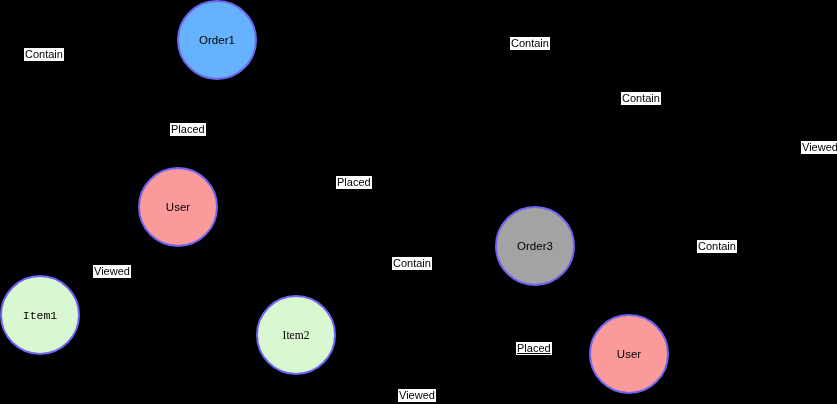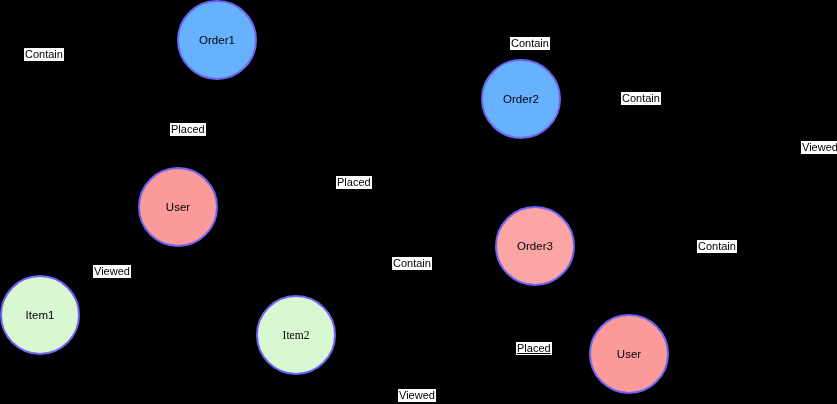--- a/index.html
+++ b/index.html
@@ -45,33 +45,30 @@
     text-decoration: underline;
   }
 </style>
 </head>
 <body>
 
 <div id="canvas" style="background: rgb(0, 0, 0);">
     <div class="node" style="background: rgb(102, 178, 255); border-color: rgb(110, 99, 242); left: 177px; top: 0px;">
       <span>Order1</span>
     </div>
-    <div class="node" style="background: rgb(102, 178, 255); border-color: rgb(110, 99, 242); left: 481px; top: 59px;">
-      <span>Order2</span>
-    </div>
-    <div class="node" style="background: #fca5a5; border-color: rgb(110, 99, 242); left: 495px; top: 206px;">
+    <div class="node" style="background: #a3a3a3; border-color: rgb(110, 99, 242); left: 495px; top: 206px;">
       <span>Order3</span>
     </div>
     <div class="node" style="background: rgb(251, 154, 154); border-color: rgb(110, 99, 242); left: 138px; top: 167px;">
       <span>User</span>
     </div>
     <div class="node" style="background: rgb(251, 154, 154); border-color: rgb(110, 99, 242); left: 589px; top: 314px;">
       <span>User</span>
     </div>
-    <div class="node" style="background: rgb(217, 247, 208); border-color: rgb(110, 99, 242); left: 0px; top: 275px;">
+    <div class="node" style="background: rgb(217, 247, 208); border-color: rgb(110, 99, 242); left: 0px; top: 275px; font-family: Liberation Mono, monospace;">
       <span>Item1</span>
     </div>
     <div class="node" style="background: rgb(217, 247, 208); border-color: rgb(110, 99, 242); left: 256px; top: 295px; font-family: Liberation Serif, serif;">
       <span>Item2</span>
     </div>
     <div class="edge-label" style="left: 24px; top: 48px; background: rgb(255, 255, 255); color: rgb(0, 0, 0);">Contain</div>
     <div class="edge-label" style="left: 170px; top: 123px; background: rgb(255, 255, 255); color: rgb(0, 0, 0);">Placed</div>
     <div class="edge-label" style="left: 510px; top: 37px; background: rgb(255, 255, 255); color: rgb(0, 0, 0);">Contain</div>
     <div class="edge-label" style="left: 336px; top: 176px; background: rgb(255, 255, 255); color: rgb(0, 0, 0);">Placed</div>
     <div class="edge-label" style="left: 621px; top: 92px; background: rgb(255, 255, 255); color: rgb(0, 0, 0);">Contain</div>

